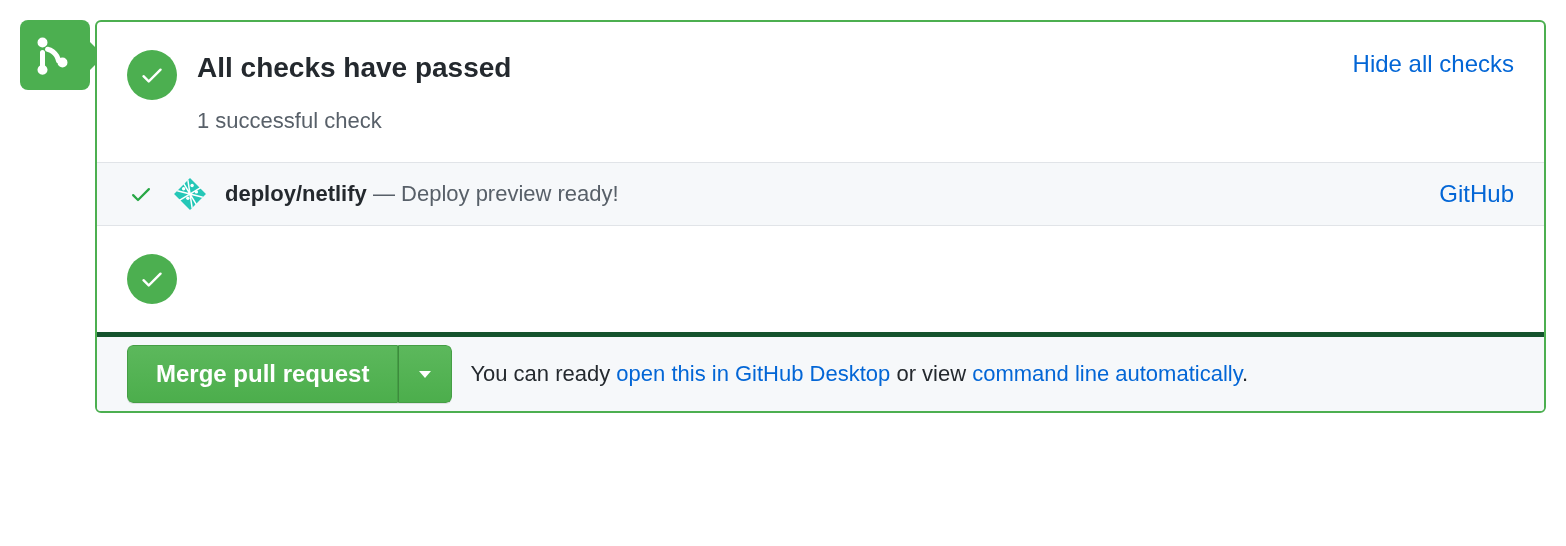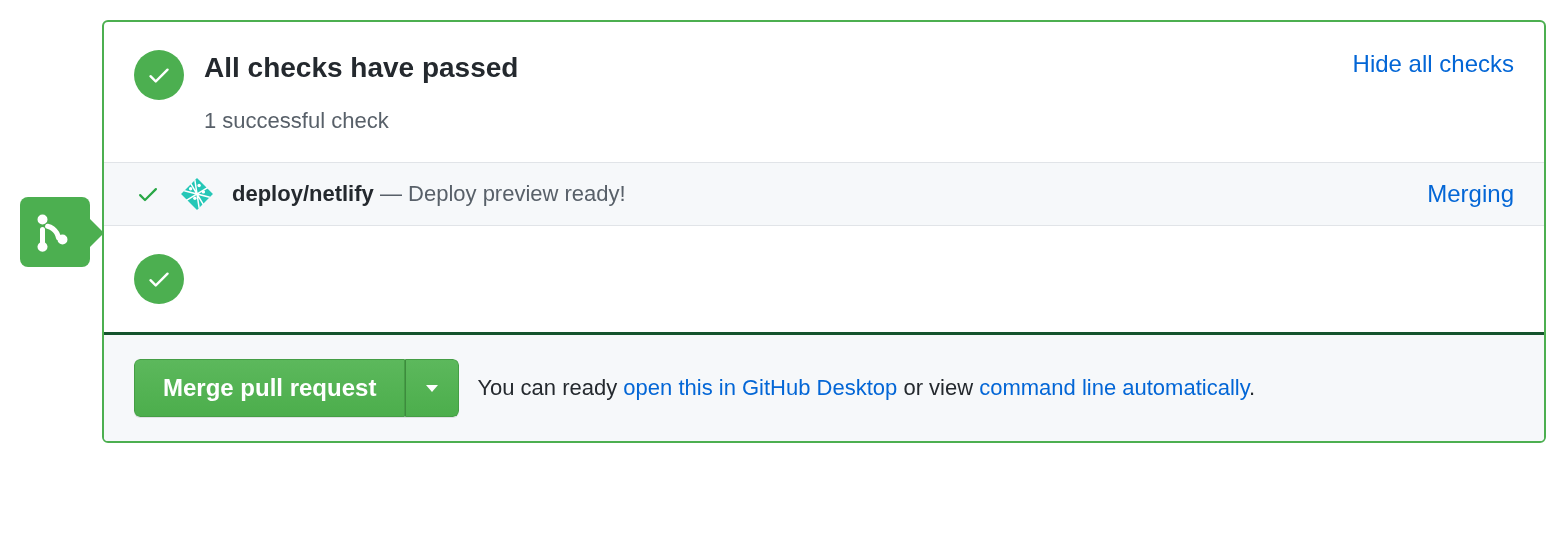--- a/index.html
+++ b/index.html
@@ -3,22 +3,22 @@
   <meta charset="utf-8">
   <style>
     * { box-sizing: border-box; margin: 0; padding: 0; }
     body {
       font-family: -apple-system, BlinkMacSystemFont, "Segoe UI", Helvetica, Arial, sans-serif;
       background: #fff;
       padding: 20px;
     }
     .container {
       display: flex;
-      align-items: center;
-      gap: 12px;
+      align-items: flex-start;
+      gap: 5px;
       max-width: 1566px;
     }
     .timeline-badge {
       width: 70px;
       height: 70px;
       background: #4caf50;
       border-radius: 8px;
       display: flex;
       align-items: center;
       justify-content: center;
@@ -125,23 +125,23 @@
       align-items: center;
       justify-content: center;
       flex-shrink: 0;
     }
     .check-text { flex: 1; font-size: 22px; }
     .check-name { font-weight: 600; color: #24292e; }
     .check-desc { color: #586069; }
     .footer {
       display: flex;
       align-items: center;
-      padding: 24px 30px;
+      padding: 8px 30px;
       background: #f6f8fa;
-      border-top: 3px solid #14532d;
+      border-top: 5px solid #14532d;
       gap: 18px;
     }
     .merge-btn-group {
       display: flex;
       box-shadow: 0 1px 0 rgba(27,31,35,.1);
       border-radius: 6px;
       overflow: hidden;
     }
     .merge-btn {
       background: linear-gradient(#5cb85c, #4cae4c);
@@ -211,21 +211,21 @@
           <path stroke="#fff" stroke-width="1.4" fill="none" d="M4 13 L28 19 M6 22 L26 10 M14 3 L18 29 M10 6 L22 26"></path>
           <circle cx="10" cy="11" r="1.6" fill="#fff"></circle>
             <circle cx="22" cy="14" r="1.6" fill="#fff"></circle>
           <circle cx="14" cy="20" r="1.6" fill="#fff"></circle>
             <circle cx="18" cy="8" r="1.6" fill="#fff"></circle>
         </svg>
       </div>
       <div class="check-text">
         <span class="check-name">deploy/netlify</span><span class="check-desc"> — </span><span class="check-desc">Deploy preview ready!</span>
       </div>
-      <a class="link">Merging</a>
+      <a class="link">GitHub</a>
     </div>
 
     <div class="section-header bordered">
       <div class="status-circle">
         <svg viewBox="0 0 16 16" fill="#fff">
           <path d="M13.78 4.22a.75.75 0 010 1.06l-7.25 7.25a.75.75 0 01-1.06 0L2.22 9.28a.75.75 0 011.06-1.06L6 10.94l6.72-6.72a.75.75 0 011.06 0z"></path>
         </svg>
       </div>
     </div>
 

